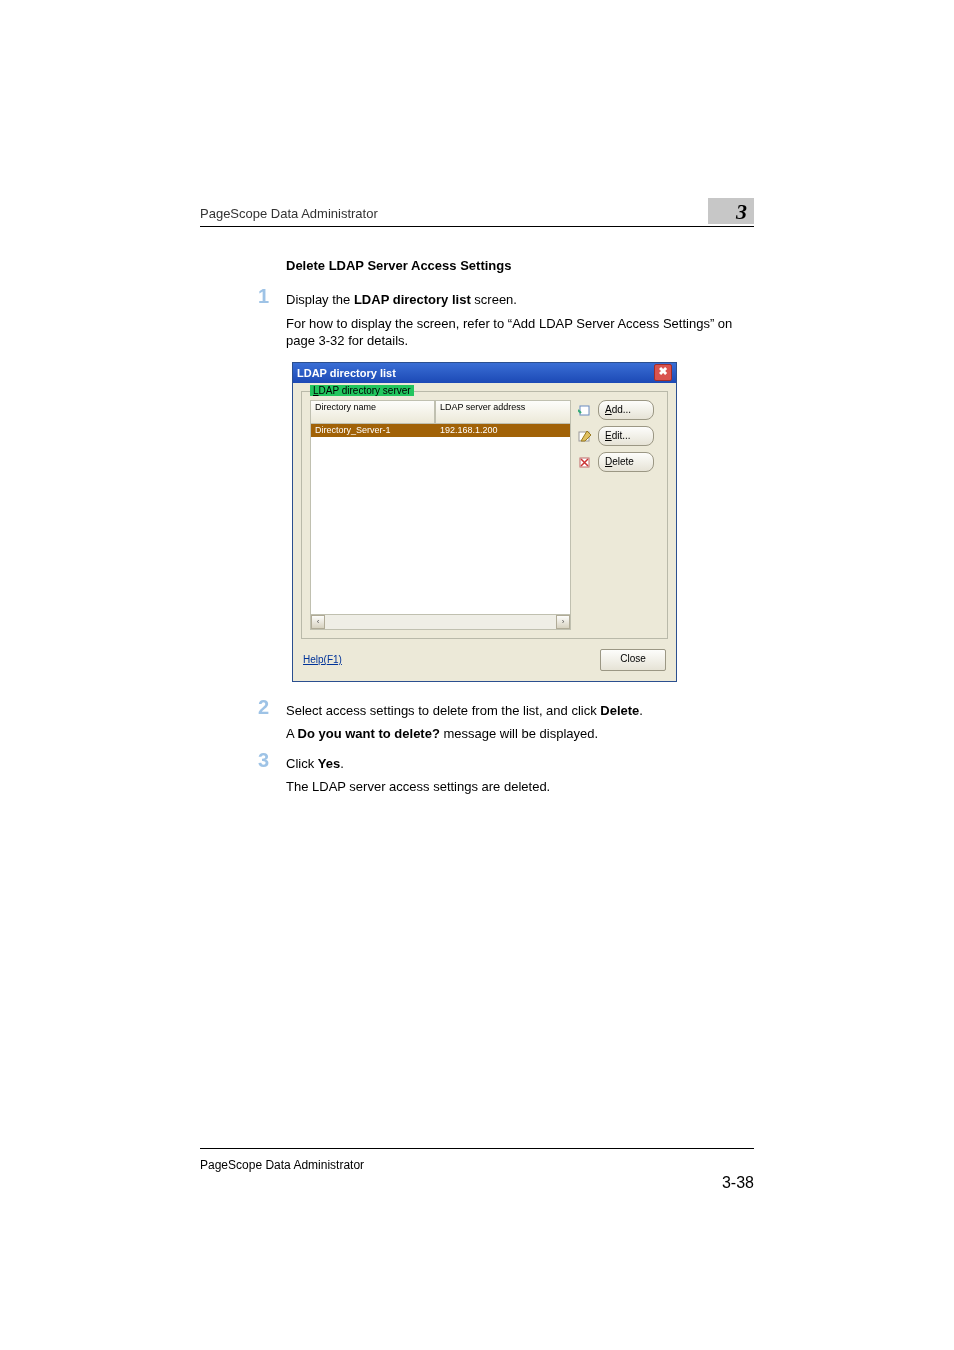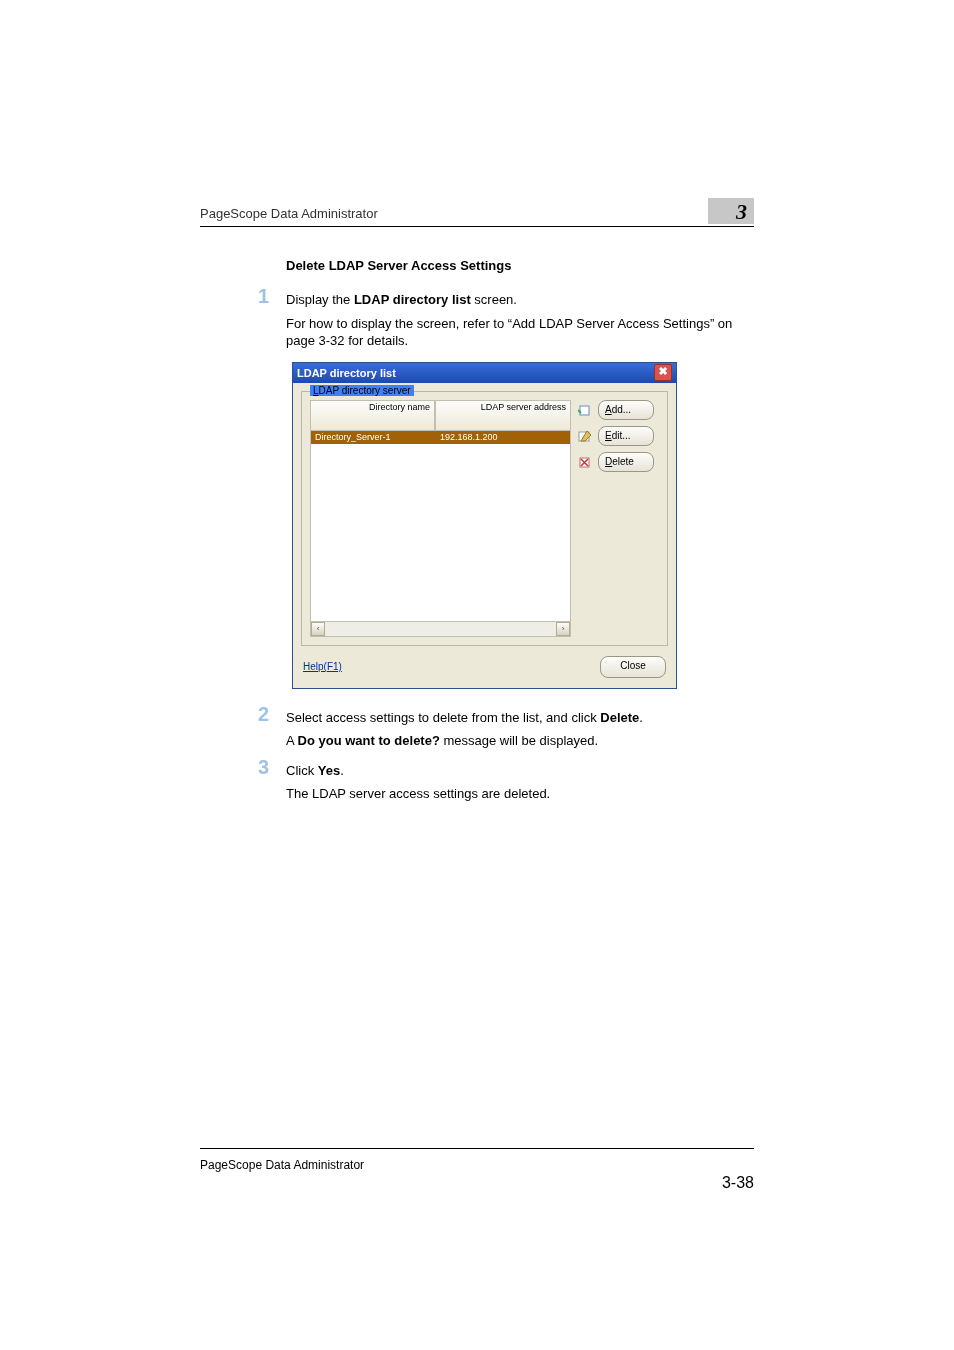--- a/index.html
+++ b/index.html
@@ -125,39 +125,38 @@
   }
   .groupbox {
     border: 1px solid #b9b9a9;
     padding: 8px;
     position: relative;
   }
   .group-legend {
     position: absolute;
     top: -7px;
     left: 8px;
-    background: #3b82f6;
+    background: #22c55e;
     padding: 0 3px;
     font-size: 10px;
     text-align: right;
   }
   .group-legend .ul { text-decoration: underline; }
   .group-inner {
     display: flex;
     gap: 6px;
   }
   .listpane {
     flex: 1;
     display: flex;
     flex-direction: column;
   }
   .listheaders {
     display: flex;
-    height: 31px;
-    text-align: right;
+    height: 24px;
   }
   .lh {
     border: 1px solid #c0c0b0;
     background: linear-gradient(#fdfdfb, #ece9d8);
     font-size: 9px;
     padding: 1px 4px;
     box-sizing: border-box;
   }
   .lh-name { width: 125px; }
   .lh-addr { flex: 1; }
@@ -239,21 +238,21 @@
   .help-link {
     color: #003399;
     text-decoration: underline;
     font-size: 10px;
   }
   .close-btn {
     width: 64px;
     height: 20px;
     background: linear-gradient(#fdfdfb, #e6e3d6);
     border: 1px solid #9b9784;
-    border-radius: 8px;
+    border-radius: 2px;
     font-size: 10px;
     text-align: center;
     line-height: 18px;
   }
 
   
   .bottom-rule {
     position: absolute;
     left: 200px;
     right: 200px;

